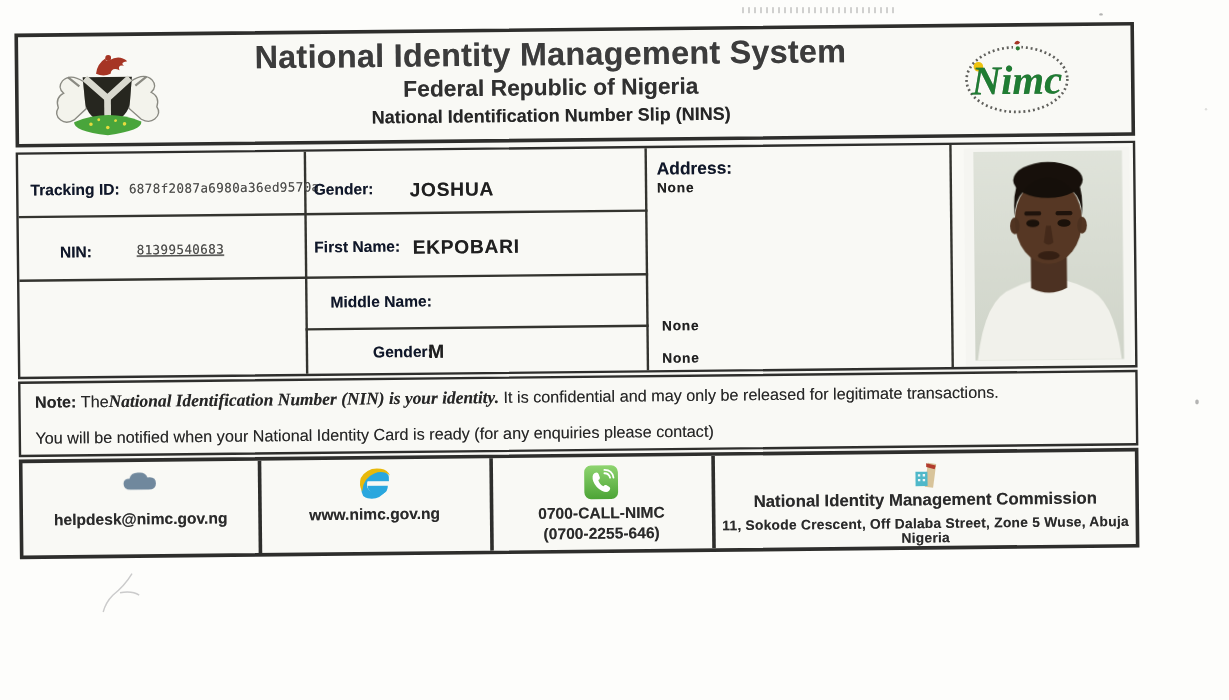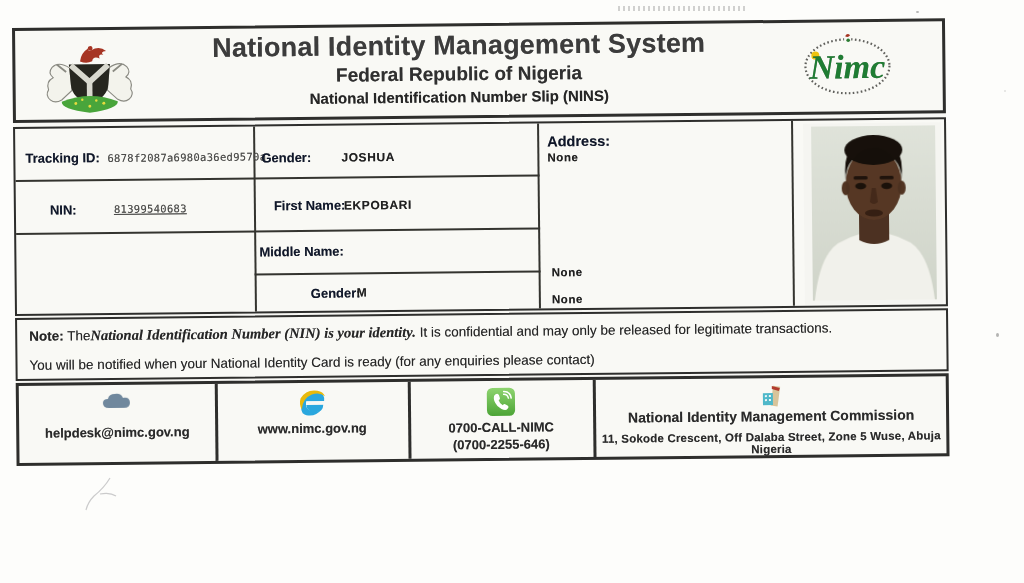--- a/index.html
+++ b/index.html
@@ -38,21 +38,21 @@
   
   .coat { position:absolute; left:22px; top:6px; }
   .nimc { position:absolute; right:40px; top:8px; width:110px; height:72px; }
 
   
   .sec-main { top:99px; height:189px; border-width:2.5px; }
   .vline { position:absolute; top:0; bottom:0; width:2px; background:#34342f; }
   .hline { position:absolute; height:2px; background:#34342f; }
   .celllabel { position:absolute; font-size:13px; font-weight:bold; color:#0f172a; }
   .mono  { font-family:"DejaVu Sans Mono", monospace; font-size:10.5px; color:#4c4c4a; letter-spacing:.3px; white-space:nowrap; }
-  .val   { font-size:12px; font-weight:bold; color:#202020; letter-spacing:.6px; }
+  .val   { font-size:16px; font-weight:bold; color:#202020; letter-spacing:.6px; }
 
   .photo-frame { position:absolute; left:788px; top:3px; width:138px; height:181px; background:#f5f5f1; }
   .photo-frame svg { position:absolute; left:8px; top:3px; filter:blur(.3px) saturate(.92); }
 
   
   .sec-note { top:290px; height:63px; border-width:2.5px; font-size:13.5px; }
   .note-line1 { position:absolute; left:12px; top:8px; white-space:nowrap; }
   .note-label { font-weight:bold; }
   .note-em { font-family:"Liberation Serif", serif; font-style:italic; font-weight:bold; font-size:14.5px; }
   .note-line2 { position:absolute; left:12px; top:38px; white-space:nowrap; }
@@ -133,24 +133,24 @@
 
     <div class="celllabel" style="left:10px;top:22px;">Tracking ID:</div>
     <div class="mono" style="position:absolute;left:92px;top:24px;">6878f2087a6980a36ed9570a</div>
 
     <div class="celllabel" style="left:10px;top:74px;padding-left:24px;">NIN:</div>
     <div class="mono" style="position:absolute;left:98px;top:75px;text-decoration:underline;">81399540683</div>
 
     <div class="celllabel" style="left:246px;top:24px;">Gender:</div>
     <div class="val" style="position:absolute;left:326px;top:25px;">JOSHUA</div>
 
-    <div class="celllabel" style="left:246px;top:72px;margin-left:12px;">First Name:</div>
+    <div class="celllabel" style="left:246px;top:72px;">First Name:</div>
     <div class="val" style="position:absolute;left:328px;top:73px;">EKPOBARI</div>
 
-    <div class="celllabel" style="left:243px;top:118px;">Middle Name:</div>
+    <div class="celllabel" style="left:259px;top:118px;">Middle Name:</div>
     <div class="val" style="position:absolute;left:370px;top:119px;"></div>
 
     <div class="celllabel" style="left:246px;top:160px;margin-left:48px;">Gender:</div>
     <div class="val" style="position:absolute;left:340px;top:160px;">M</div>
 
     <div class="celllabel" style="left:532px;top:10px;font-size:14.5px;">Address:</div>
     <div class="val" style="position:absolute;left:532px;top:28px;font-size:11.5px;">None</div>
     <div class="val" style="position:absolute;left:535px;top:143px;font-size:11.5px;">None</div>
     <div class="val" style="position:absolute;left:535px;top:170px;font-size:11.5px;">None</div>
 

